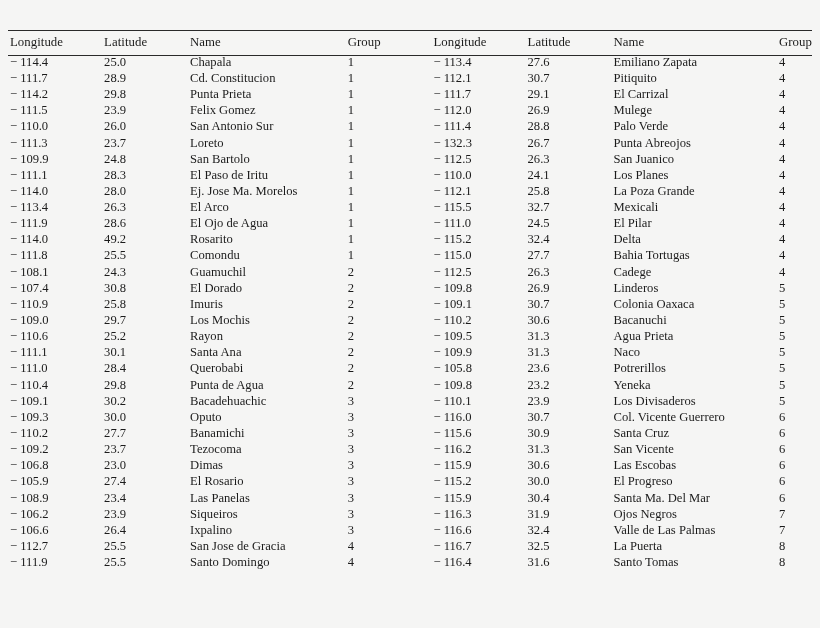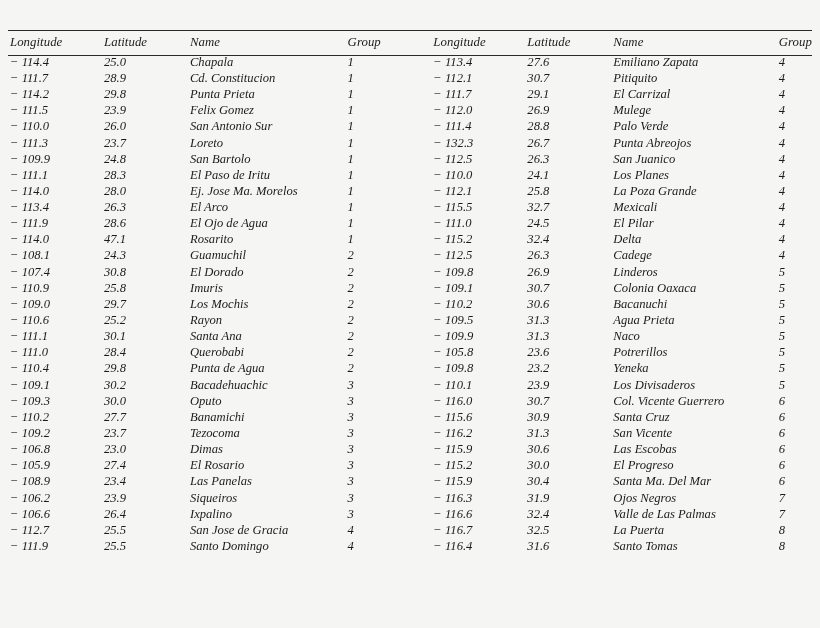--- a/index.html
+++ b/index.html
@@ -14,21 +14,20 @@
     color: #1b1b1b;
     overflow: hidden;
   }
 
   #table-wrap {
     position: absolute;
     left: 0;
     top: 0;
     width: 720px;
     height: 628px;
-    font-style: italic;
   }
 
   table.data-table {
     position: absolute;
     left: 8px;
     top: 30px;
     width: 804px;
     border-collapse: collapse;
     font-size: 12.6px;
     line-height: 1;
@@ -213,27 +212,38 @@
           <td class="c-name">El Ojo de Agua</td>
           <td class="c-grp num">1</td>
           <td class="c-gap empty">&nbsp;</td>
           <td class="c-lon2 num">− 111.0</td>
           <td class="c-lat2 num">24.5</td>
           <td class="c-name2">El Pilar</td>
           <td class="c-grp2 num">4</td>
         </tr>
         <tr>
           <td class="c-lon num">− 114.0</td>
-          <td class="c-lat num">47.1</td>
+          <td class="c-lat num">49.2</td>
           <td class="c-name">Rosarito</td>
           <td class="c-grp num">1</td>
           <td class="c-gap empty">&nbsp;</td>
           <td class="c-lon2 num">− 115.2</td>
           <td class="c-lat2 num">32.4</td>
           <td class="c-name2">Delta</td>
+          <td class="c-grp2 num">4</td>
+        </tr>
+        <tr>
+          <td class="c-lon num">− 111.8</td>
+          <td class="c-lat num">25.5</td>
+          <td class="c-name">Comondu</td>
+          <td class="c-grp num">1</td>
+          <td class="c-gap empty">&nbsp;</td>
+          <td class="c-lon2 num">− 115.0</td>
+          <td class="c-lat2 num">27.7</td>
+          <td class="c-name2">Bahia Tortugas</td>
           <td class="c-grp2 num">4</td>
         </tr>
         <tr>
           <td class="c-lon num">− 108.1</td>
           <td class="c-lat num">24.3</td>
           <td class="c-name">Guamuchil</td>
           <td class="c-grp num">2</td>
           <td class="c-gap empty">&nbsp;</td>
           <td class="c-lon2 num">− 112.5</td>
           <td class="c-lat2 num">26.3</td>

